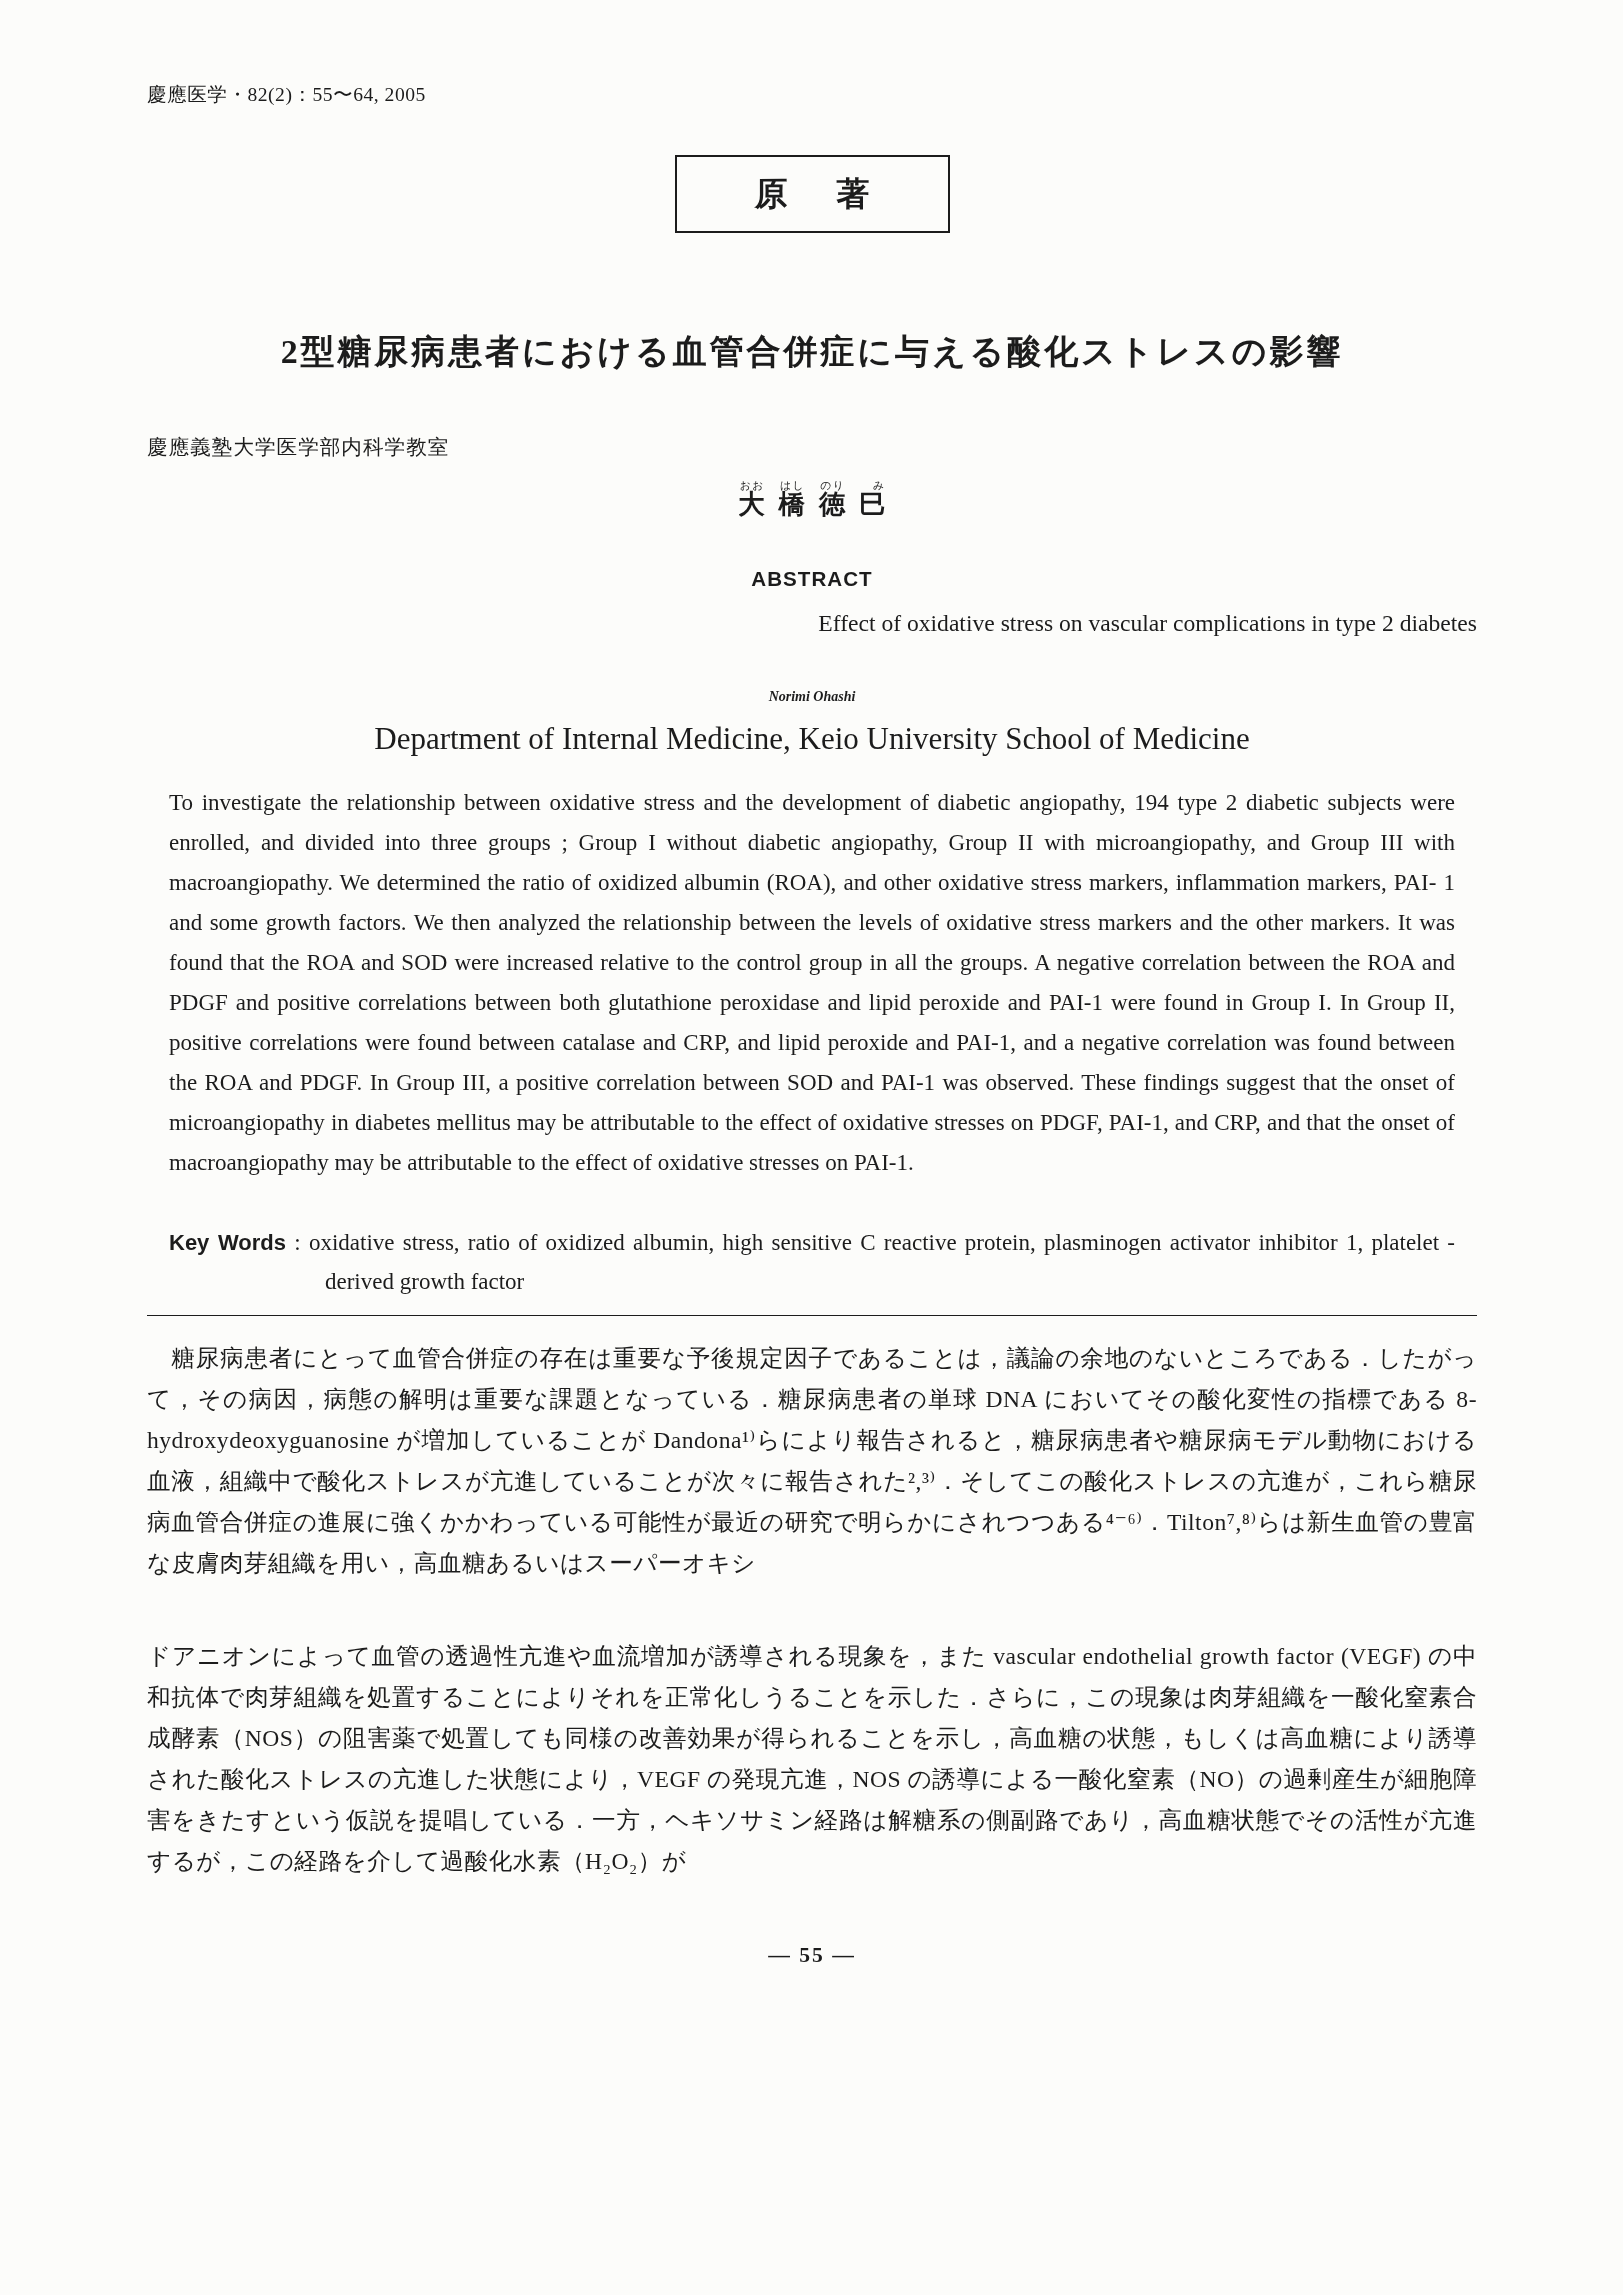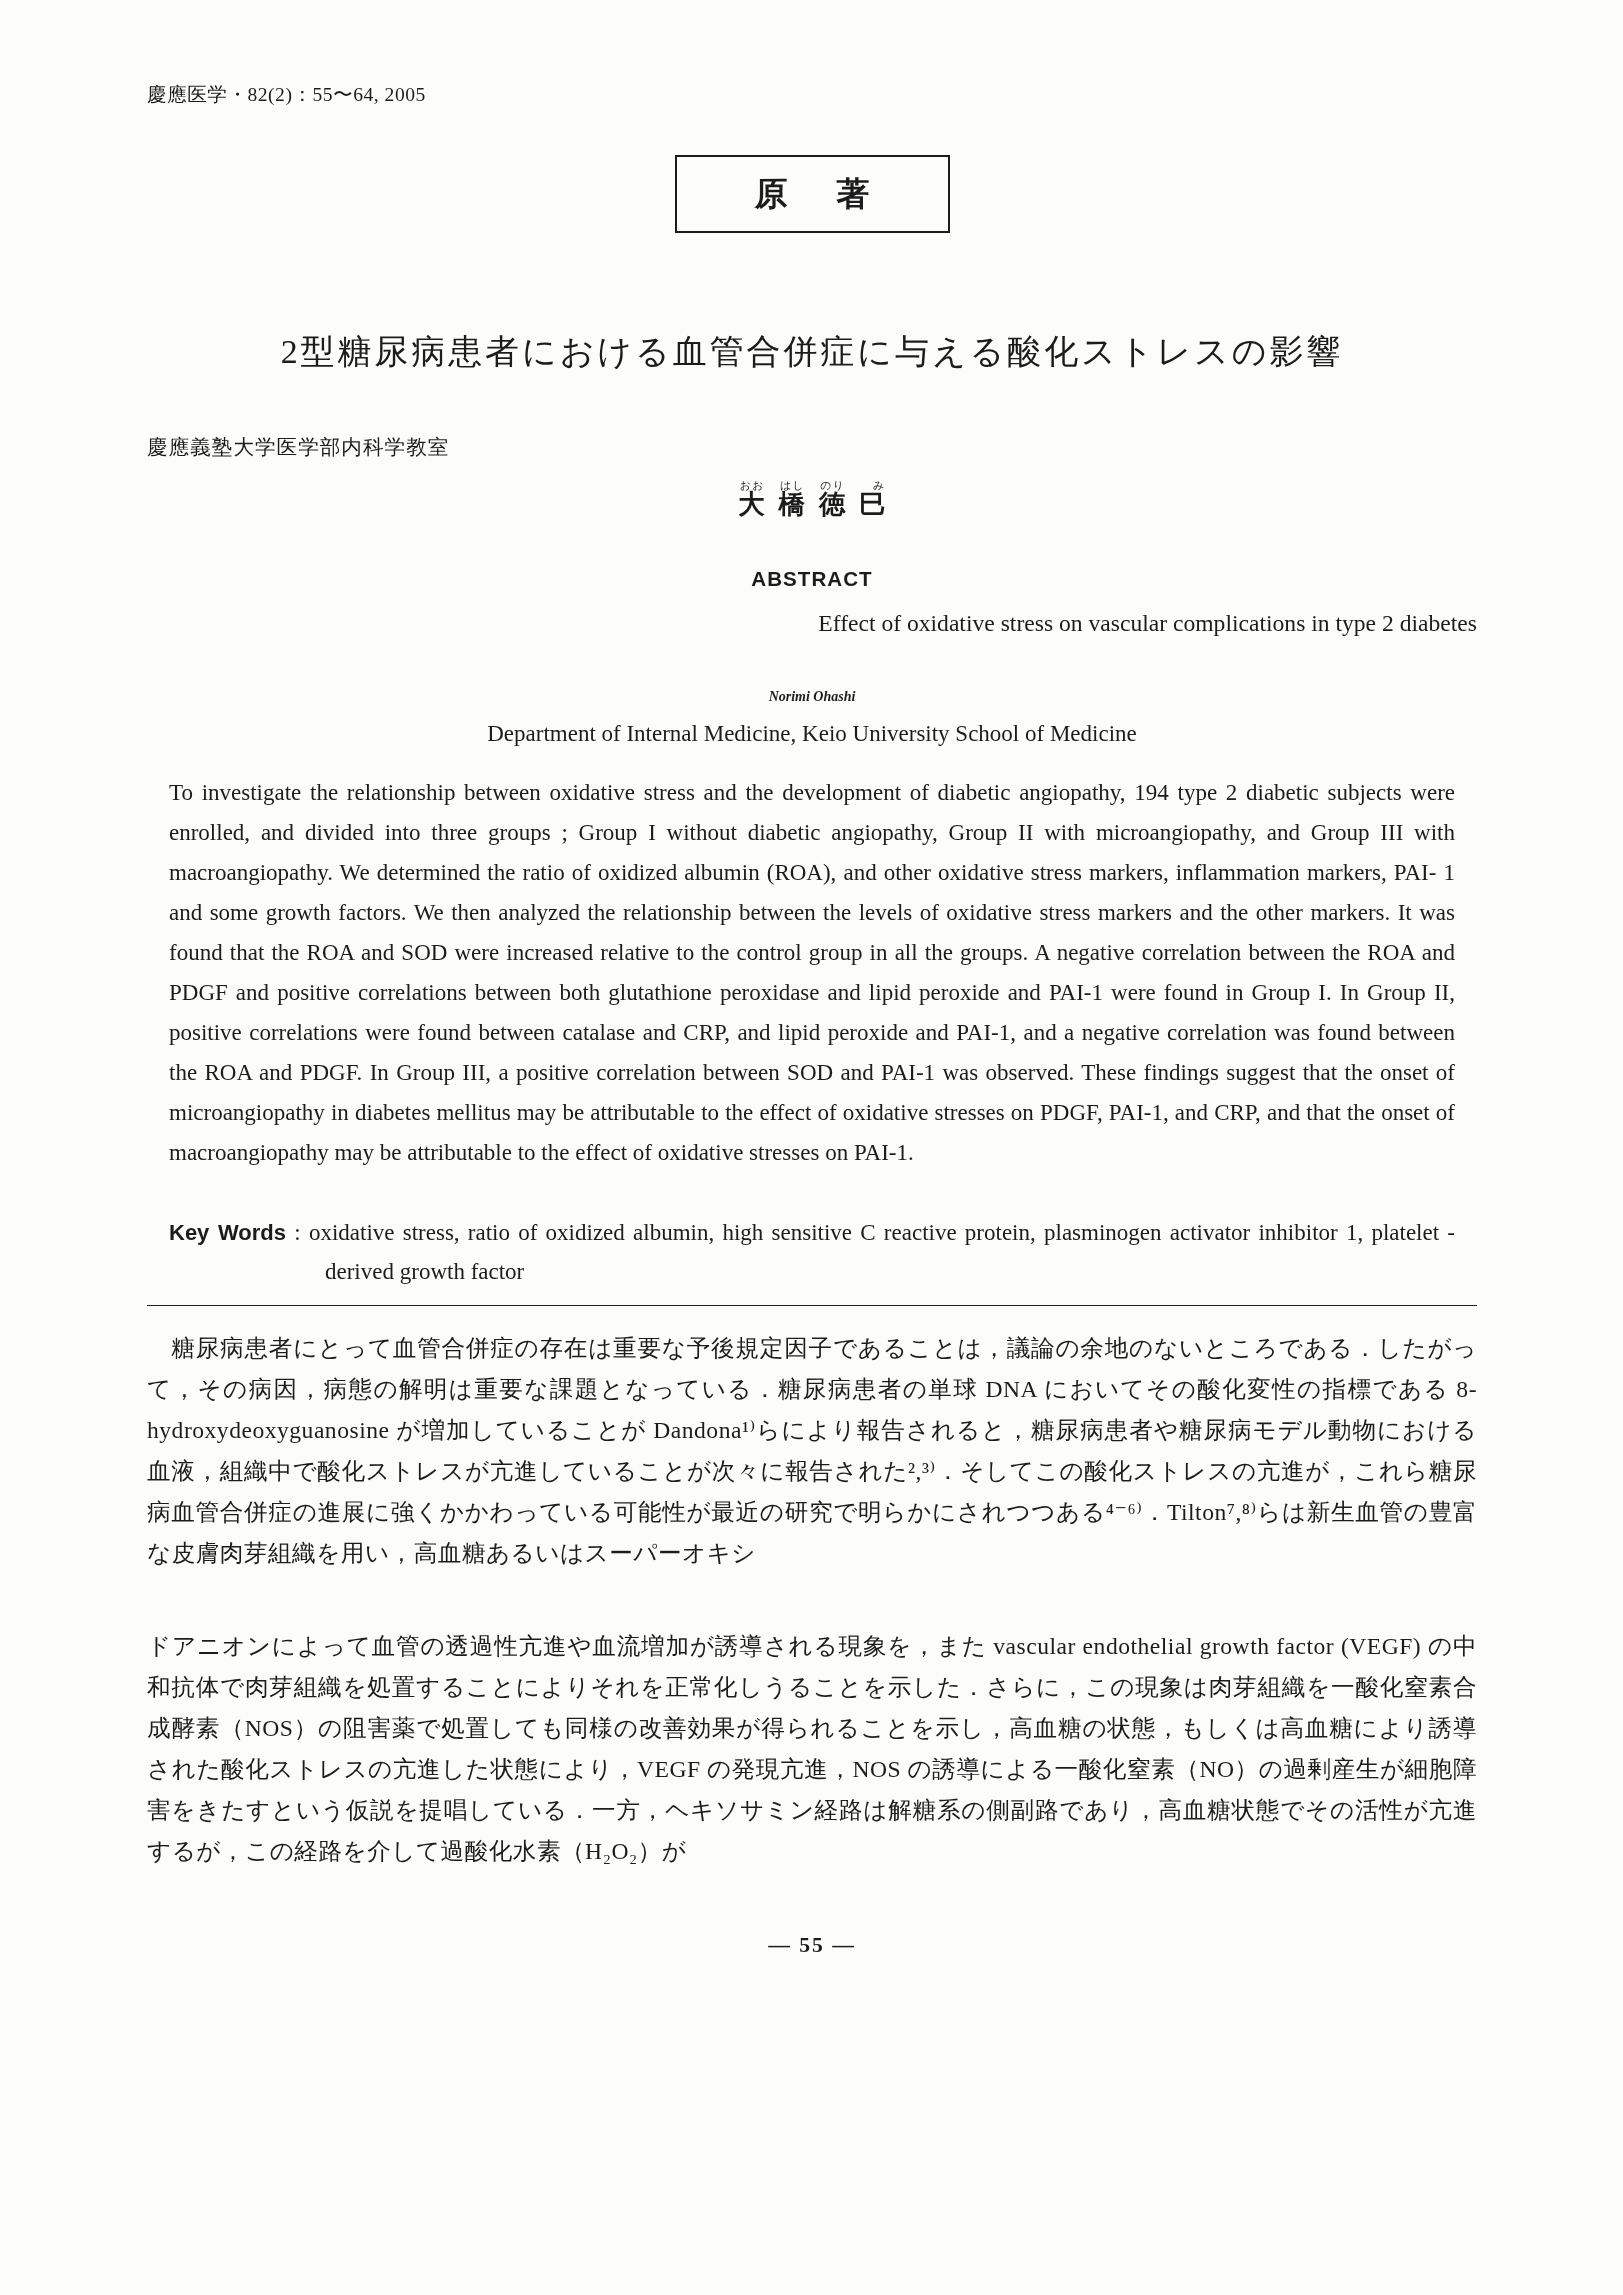--- a/index.html
+++ b/index.html
@@ -31,21 +31,21 @@
     font-size: 33px;
     font-weight: 600;
     letter-spacing: 7.9px;
     text-indent: 7.9px;
   }
 
   .title-ja {
     margin-top: 96px;
     text-align: center;
     font-size: 34px;
-    font-weight: 400;
+    font-weight: 700;
     letter-spacing: 2.9px;
   }
 
   .affiliation-ja {
     margin-top: 58px;
     font-size: 20.6px;
     letter-spacing: 1px;
   }
 
   .author-name {
@@ -84,21 +84,21 @@
     margin-top: 52px;
     text-align: center;
     font-size: 14px;
     font-weight: bold;
     font-style: italic;
   }
 
   .affiliation-en {
     margin-top: 16.7px;
     text-align: center;
-    font-size: 23px;
+    font-size: 31px;
   }
 
   .abstract-body {
     margin: 26px 22px 0 22px;
     font-size: 23px;
     line-height: 40px;
     text-align: justify;
   }
 
   .keywords {

